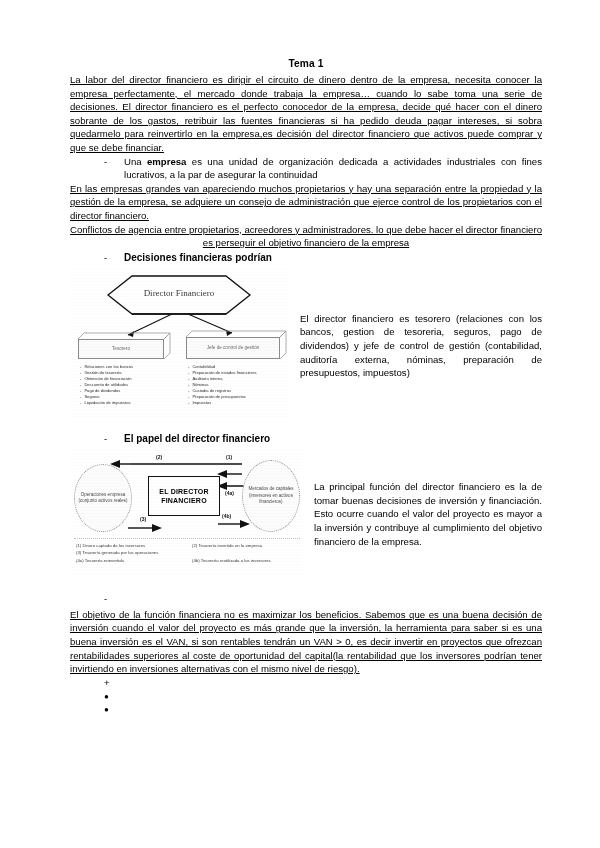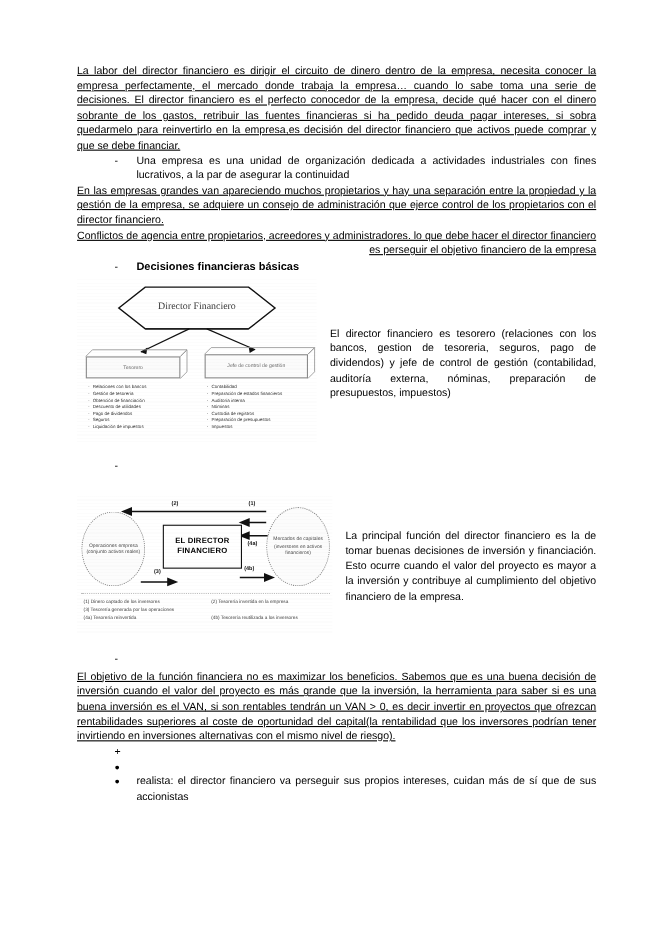--- a/index.html
+++ b/index.html
@@ -32,39 +32,39 @@
   }
   p.body-text {
     margin: 0;
     font-size: 9.6px;
     line-height: 13.6px;
     text-align: justify;
     text-justify: inter-word;
     hyphens: none;
     text-decoration: underline;
   }
-  p.body-text.last-left { text-align: right; }
+  p.body-text.last-left { text-align: center; }
 
   .dash-item {
     display: flex;
     margin: 0;
     padding-left: 34px;
     font-size: 9.6px;
     line-height: 13.6px;
   }
   .dash-item .mk {
     width: 20px;
     flex: 0 0 20px;
     text-align: left;
   }
   .dash-item .txt {
     flex: 1 1 auto;
     text-align: justify;
   }
-  b { font-weight: normal; }
+  b { font-weight: bold; }
 
   .heading-item {
     display: flex;
     margin: 0;
     padding-left: 34px;
     font-size: 10px;
     line-height: 15px;
     font-weight: bold;
   }
   .heading-item .mk {
@@ -251,35 +251,36 @@
     position: absolute;
     left: 4px; top: 88px; width: 226px;
     border-top: 1px dotted #bdbdbd;
   }
 </style>
 </head>
 <body>
 
 <div class="page">
 
+  <h1 class="doc-title">Tema 1</h1>
 
   <p class="body-text">La labor del director financiero es dirigir el circuito de dinero dentro de la empresa, necesita conocer la empresa perfectamente, el mercado donde trabaja la empresa… cuando lo sabe toma una serie de decisiones. El director financiero es el perfecto conocedor de la empresa, decide qué hacer con el dinero sobrante de los gastos, retribuir las fuentes financieras si ha pedido deuda pagar intereses, si sobra quedarmelo para reinvertirlo en la empresa,es decisión del director financiero que activos puede comprar y que se debe financiar.</p>
 
   <div class="dash-item">
     <span class="mk">-</span>
     <span class="txt"><span>Una </span><b>empresa</b><span> es una unidad de organización dedicada a  actividades industriales con fines lucrativos, a la par de asegurar la continuidad</span></span>
   </div>
 
   <p class="body-text">En las empresas grandes van apareciendo muchos propietarios y hay una separación entre la propiedad y la gestión de la empresa, se adquiere un consejo de administración que ejerce control de los propietarios con el director financiero.</p>
 
   <p class="body-text last-left">Conflictos de agencia entre propietarios, acreedores y administradores. lo que debe hacer el director financiero es perseguir el objetivo financiero de la empresa</p>
 
   <div class="heading-item">
     <span class="mk">-</span>
-    <span>Decisiones financieras básicas</span>
+    <span>Decisiones financieras podrían</span>
   </div>
 
   <div class="figblock" style="margin-top:4px;">
     <div class="figcol">
       <div class="fig1">
 
         <svg width="218" height="148" viewBox="0 0 218 148" style="position:absolute;left:0;top:0;">
 
           <polygon points="38,26 62,7 156,7 180,26 156,45 62,45" fill="#ffffff" stroke="#111111" stroke-width="1.3"></polygon>
           <line x1="62" y1="45" x2="156" y2="45" stroke="#111111" stroke-width="1.3"></line>
@@ -328,23 +329,24 @@
 
         <div class="scan"></div>
       </div>
     </div>
 
     <div class="txtcol" style="padding-left:12px;padding-top:6px;">El director financiero es tesorero (relaciones con los bancos, gestion de tesoreria, seguros, pago de dividendos) y jefe de control de gestión (contabilidad, auditoría externa, nóminas, preparación de presupuestos, impuestos)</div>
   </div>
 
   <div class="heading-item" style="margin-top:14px;">
     <span class="mk">-</span>
-  </div>
-
-  <div class="figblock" style="margin-top:20px;">
+    <span>El papel del director financiero</span>
+  </div>
+
+  <div class="figblock" style="margin-top:4px;">
     <div class="figcol">
       <div class="fig2">
 
         <svg width="232" height="125" viewBox="0 0 232 125" style="position:absolute;left:0;top:0;">
 
           <line x1="60" y1="14" x2="172" y2="14" stroke="#111111" stroke-width="1.4"></line>
           <line x1="60" y1="14" x2="46" y2="14" stroke="#111111" stroke-width="1.4"></line>
           <polygon points="40,14 50,10 50,18" fill="#111111"></polygon>
 
           <line x1="172" y1="24" x2="152" y2="24" stroke="#111111" stroke-width="1.4"></line>
@@ -410,16 +412,15 @@
   <div class="plus-item">
     <span class="mk">+</span>
   </div>
 
   <div class="bullet-item">
     <span class="mk">●</span>
   </div>
 
   <div class="bullet-item">
     <span class="mk">●</span>
-    <span class="txt">realista: el director financiero va perseguir sus propios intereses, cuidan más de sí que de sus accionistas</span>
   </div>
 
 </div>
 
 </body></html>

